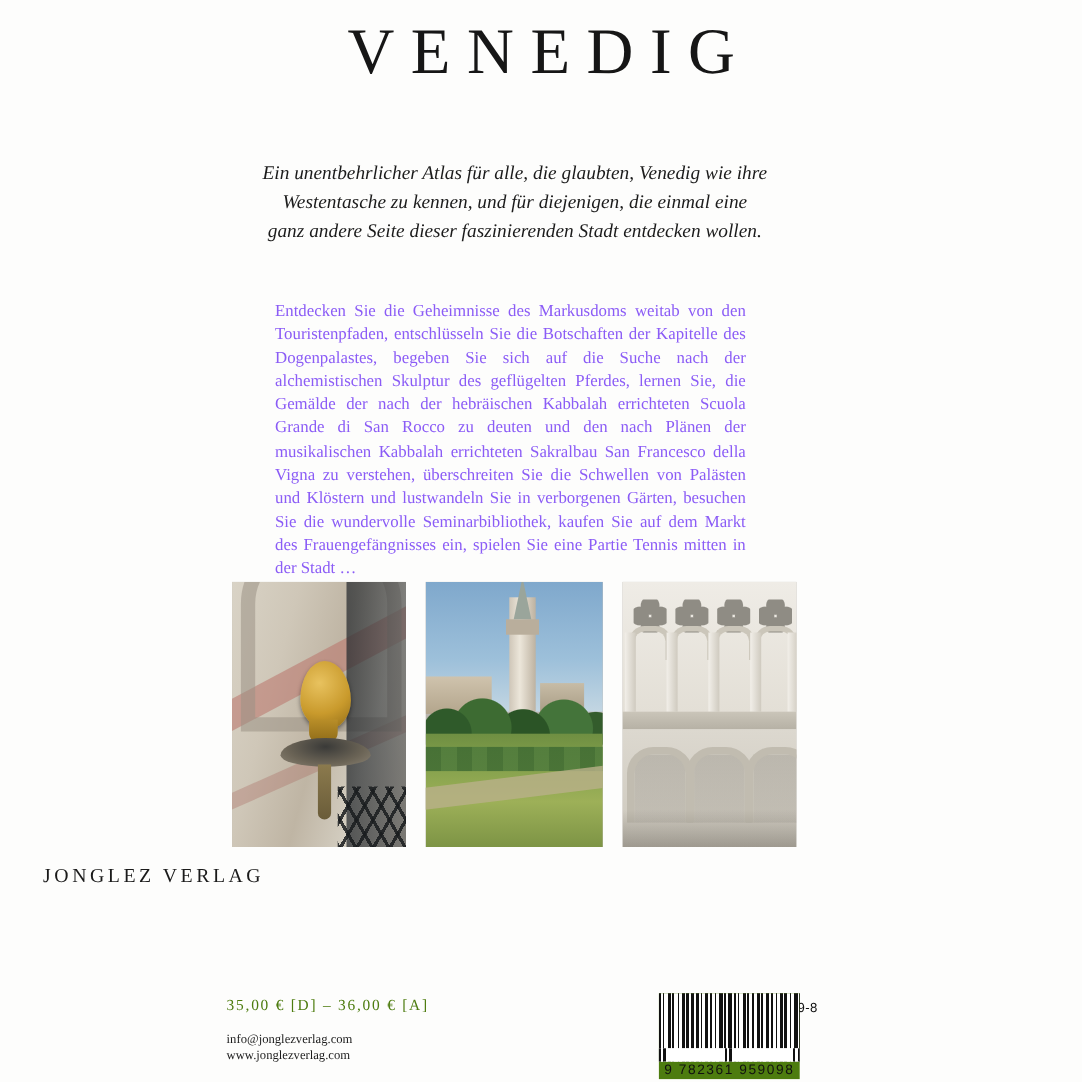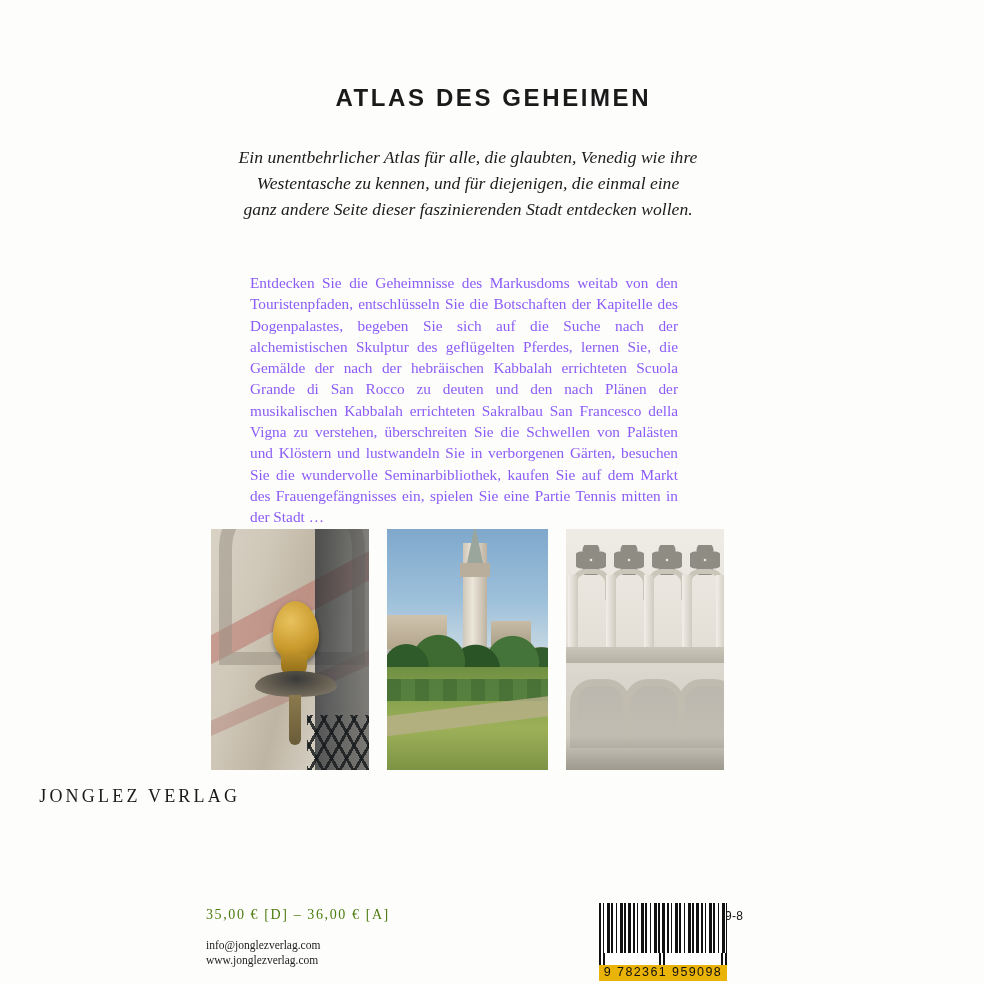--- a/index.html
+++ b/index.html
@@ -345,21 +345,21 @@
     letter-spacing: .3px;
     color: #111;
     margin-top: 24px;
   }
   .barcode-box {
     position: absolute;
     left: 599px;
     top: 903px;
     width: 128px;
     height: 78px;
-    background: #eab308;
+    background: #4d7c0f;
   }
   .barcode-bars {
     position: absolute;
     left: 0; top: 0;
     width: 128px;
     height: 62px;
     background:
       repeating-linear-gradient(90deg,
         #111 0 2px, #fff 2px 4px,
         #111 4px 5px, #fff 5px 8px,
@@ -395,21 +395,21 @@
     font-size: 12.5px;
     letter-spacing: 1.4px;
     color: #111;
   }
 </style>
 </head>
 <body>
 
 <div class="page">
 
-  <div class="subtitle">ATLAS DES GEHEIMEN</div>
+  <div class="title">VENEDIG</div>
 
   <div class="lead">Ein unentbehrlicher Atlas für alle, die glaubten, Venedig wie ihre Westentasche zu kennen, und für diejenigen, die einmal eine ganz andere Seite dieser faszinierenden Stadt entdecken wollen.</div>
 
   <div class="body-text">Entdecken Sie die Geheimnisse des Markusdoms weitab von den Touristenpfaden, entschlüsseln Sie die Botschaften der Kapitelle des Dogenpalastes, begeben Sie sich auf die Suche nach der alchemistischen Skulptur des geflügelten Pferdes, lernen Sie, die Gemälde der nach der hebräischen Kabbalah errichteten Scuola Grande di San Rocco zu deuten und den nach Plänen der musikalischen Kabbalah errichteten Sakralbau San Francesco della Vigna zu verstehen, überschreiten Sie die Schwellen von Palästen und Klöstern und lustwandeln Sie in verborgenen Gärten, besuchen Sie die wundervolle Seminarbibliothek, kaufen Sie auf dem Markt des Frauengefängnisses ein, spielen Sie eine Partie Tennis mitten in der Stadt …</div>
 
   <div class="photos">
 
     <div class="photo photo-1">
       <div class="p1-bg"></div>
       <div class="p1-stripe"></div>

